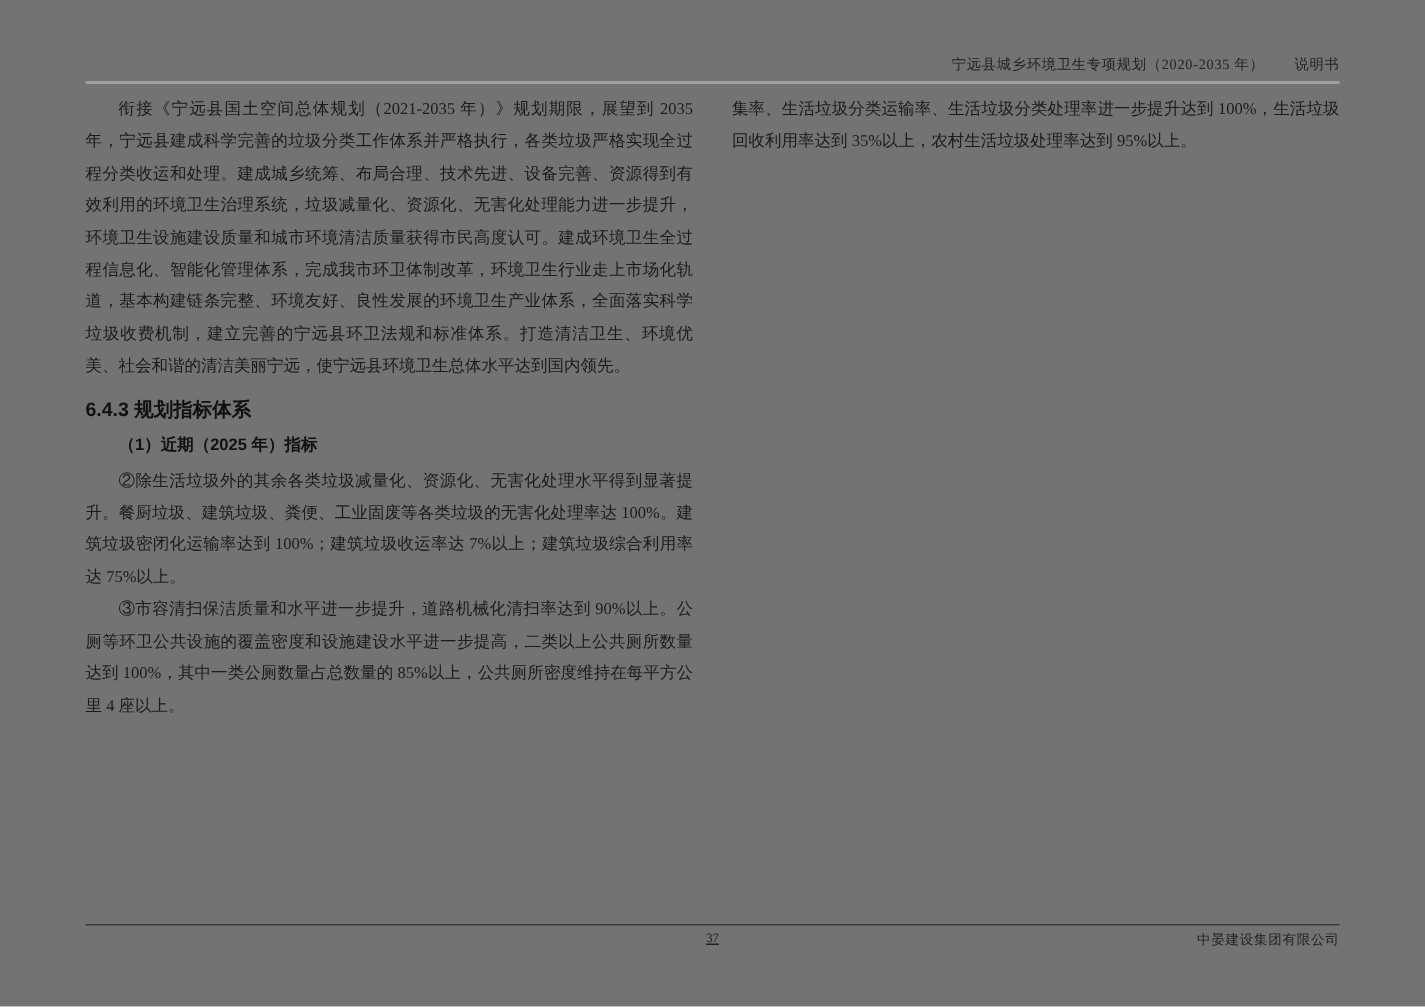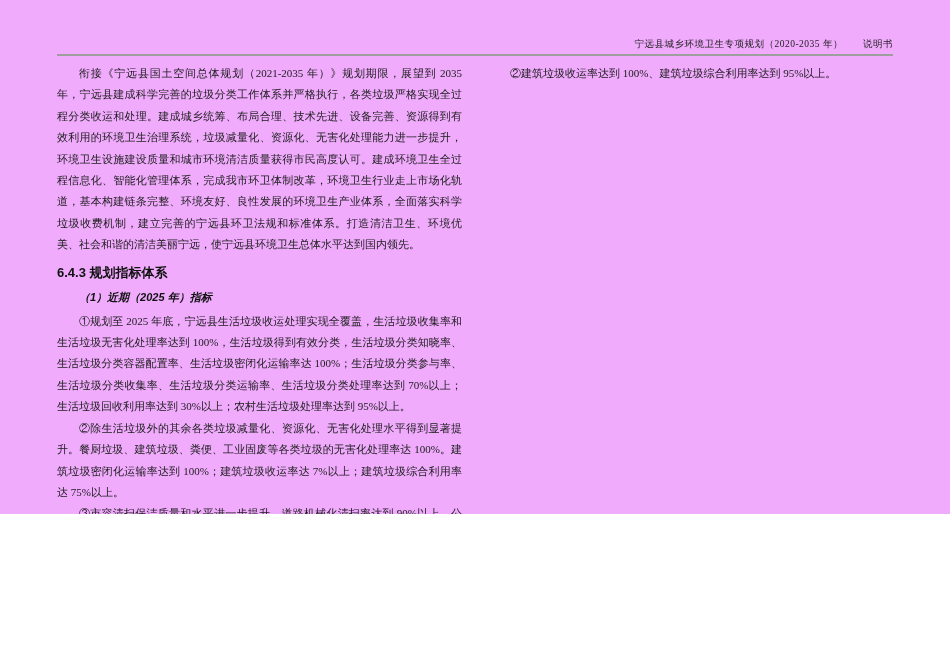--- a/index.html
+++ b/index.html
@@ -3,22 +3,22 @@
 <meta charset="utf-8">
 <style>
   html, body {
     margin: 0;
     padding: 0;
     background: #ffffff;
   }
   .page {
     position: relative;
     width: 950px;
-    height: 514px;
-    background: #f0abfc;
+    height: 671px;
+    background: #737373;
     overflow: hidden;
     font-family: "Liberation Serif", "DejaVu Serif", serif;
     color: #1b1b1b;
   }
   
   .header {
     position: absolute;
     top: 37px;
     right: 57px;
     font-size: 9.5px;
@@ -71,21 +71,20 @@
     color: #111;
   }
   .h2 {
     margin: 7px 0 6px 0;
     padding-left: 22px;
     font-family: "Liberation Sans", "DejaVu Sans", sans-serif;
     font-weight: bold;
     font-size: 11px;
     line-height: 16px;
     color: #111;
-    font-style: italic;
   }
   
   .footer-rule {
     position: absolute;
     top: 616px;
     left: 57px;
     right: 57px;
     height: 1px;
     background: #3a3a3a;
   }
@@ -118,28 +117,27 @@
     <span>宁远县城乡环境卫生专项规划（2020-2035 年）</span><span class="doc-type">说明书</span>
   </div>
   <div class="header-rule"></div>
 
   <div class="content">
 
     <div class="col">
       <p class="para indent">衔接《宁远县国土空间总体规划（2021-2035 年）》规划期限，展望到 2035 年，宁远县建成科学完善的垃圾分类工作体系并严格执行，各类垃圾严格实现全过程分类收运和处理。建成城乡统筹、布局合理、技术先进、设备完善、资源得到有效利用的环境卫生治理系统，垃圾减量化、资源化、无害化处理能力进一步提升，环境卫生设施建设质量和城市环境清洁质量获得市民高度认可。建成环境卫生全过程信息化、智能化管理体系，完成我市环卫体制改革，环境卫生行业走上市场化轨道，基本构建链条完整、环境友好、良性发展的环境卫生产业体系，全面落实科学垃圾收费机制，建立完善的宁远县环卫法规和标准体系。打造清洁卫生、环境优美、社会和谐的清洁美丽宁远，使宁远县环境卫生总体水平达到国内领先。</p>
       <h3 class="h1">6.4.3 规划指标体系</h3>
       <h4 class="h2">（1）近期（2025 年）指标</h4>
-      <p class="para indent">①规划至 2025 年底，宁远县生活垃圾收运处理实现全覆盖，生活垃圾收集率和生活垃圾无害化处理率达到 100%，生活垃圾得到有效分类，生活垃圾分类知晓率、生活垃圾分类容器配置率、生活垃圾密闭化运输率达 100%；生活垃圾分类参与率、生活垃圾分类收集率、生活垃圾分类运输率、生活垃圾分类处理率达到 70%以上；生活垃圾回收利用率达到 30%以上；农村生活垃圾处理率达到 95%以上。</p>
       <p class="para indent">②除生活垃圾外的其余各类垃圾减量化、资源化、无害化处理水平得到显著提升。餐厨垃圾、建筑垃圾、粪便、工业固废等各类垃圾的无害化处理率达 100%。建筑垃圾密闭化运输率达到 100%；建筑垃圾收运率达 7%以上；建筑垃圾综合利用率达 75%以上。</p>
       <p class="para indent">③市容清扫保洁质量和水平进一步提升，道路机械化清扫率达到 90%以上。公厕等环卫公共设施的覆盖密度和设施建设水平进一步提高，二类以上公共厕所数量达到 100%，其中一类公厕数量占总数量的 85%以上，公共厕所密度维持在每平方公里 4 座以上。</p>
 
     </div>
 
     <div class="col">
-      <p class="para indent">②建筑垃圾收运率达到 100%、建筑垃圾综合利用率达到 95%以上。</p>
+      <p class="para">集率、生活垃圾分类运输率、生活垃圾分类处理率进一步提升达到 100%，生活垃圾回收利用率达到 35%以上，农村生活垃圾处理率达到 95%以上。</p>
     </div>
 
   </div>
 
   <div class="footer-rule"></div>
   <div class="page-num">37</div>
   <div class="company">中晏建设集团有限公司</div>
 
 </div>
 

